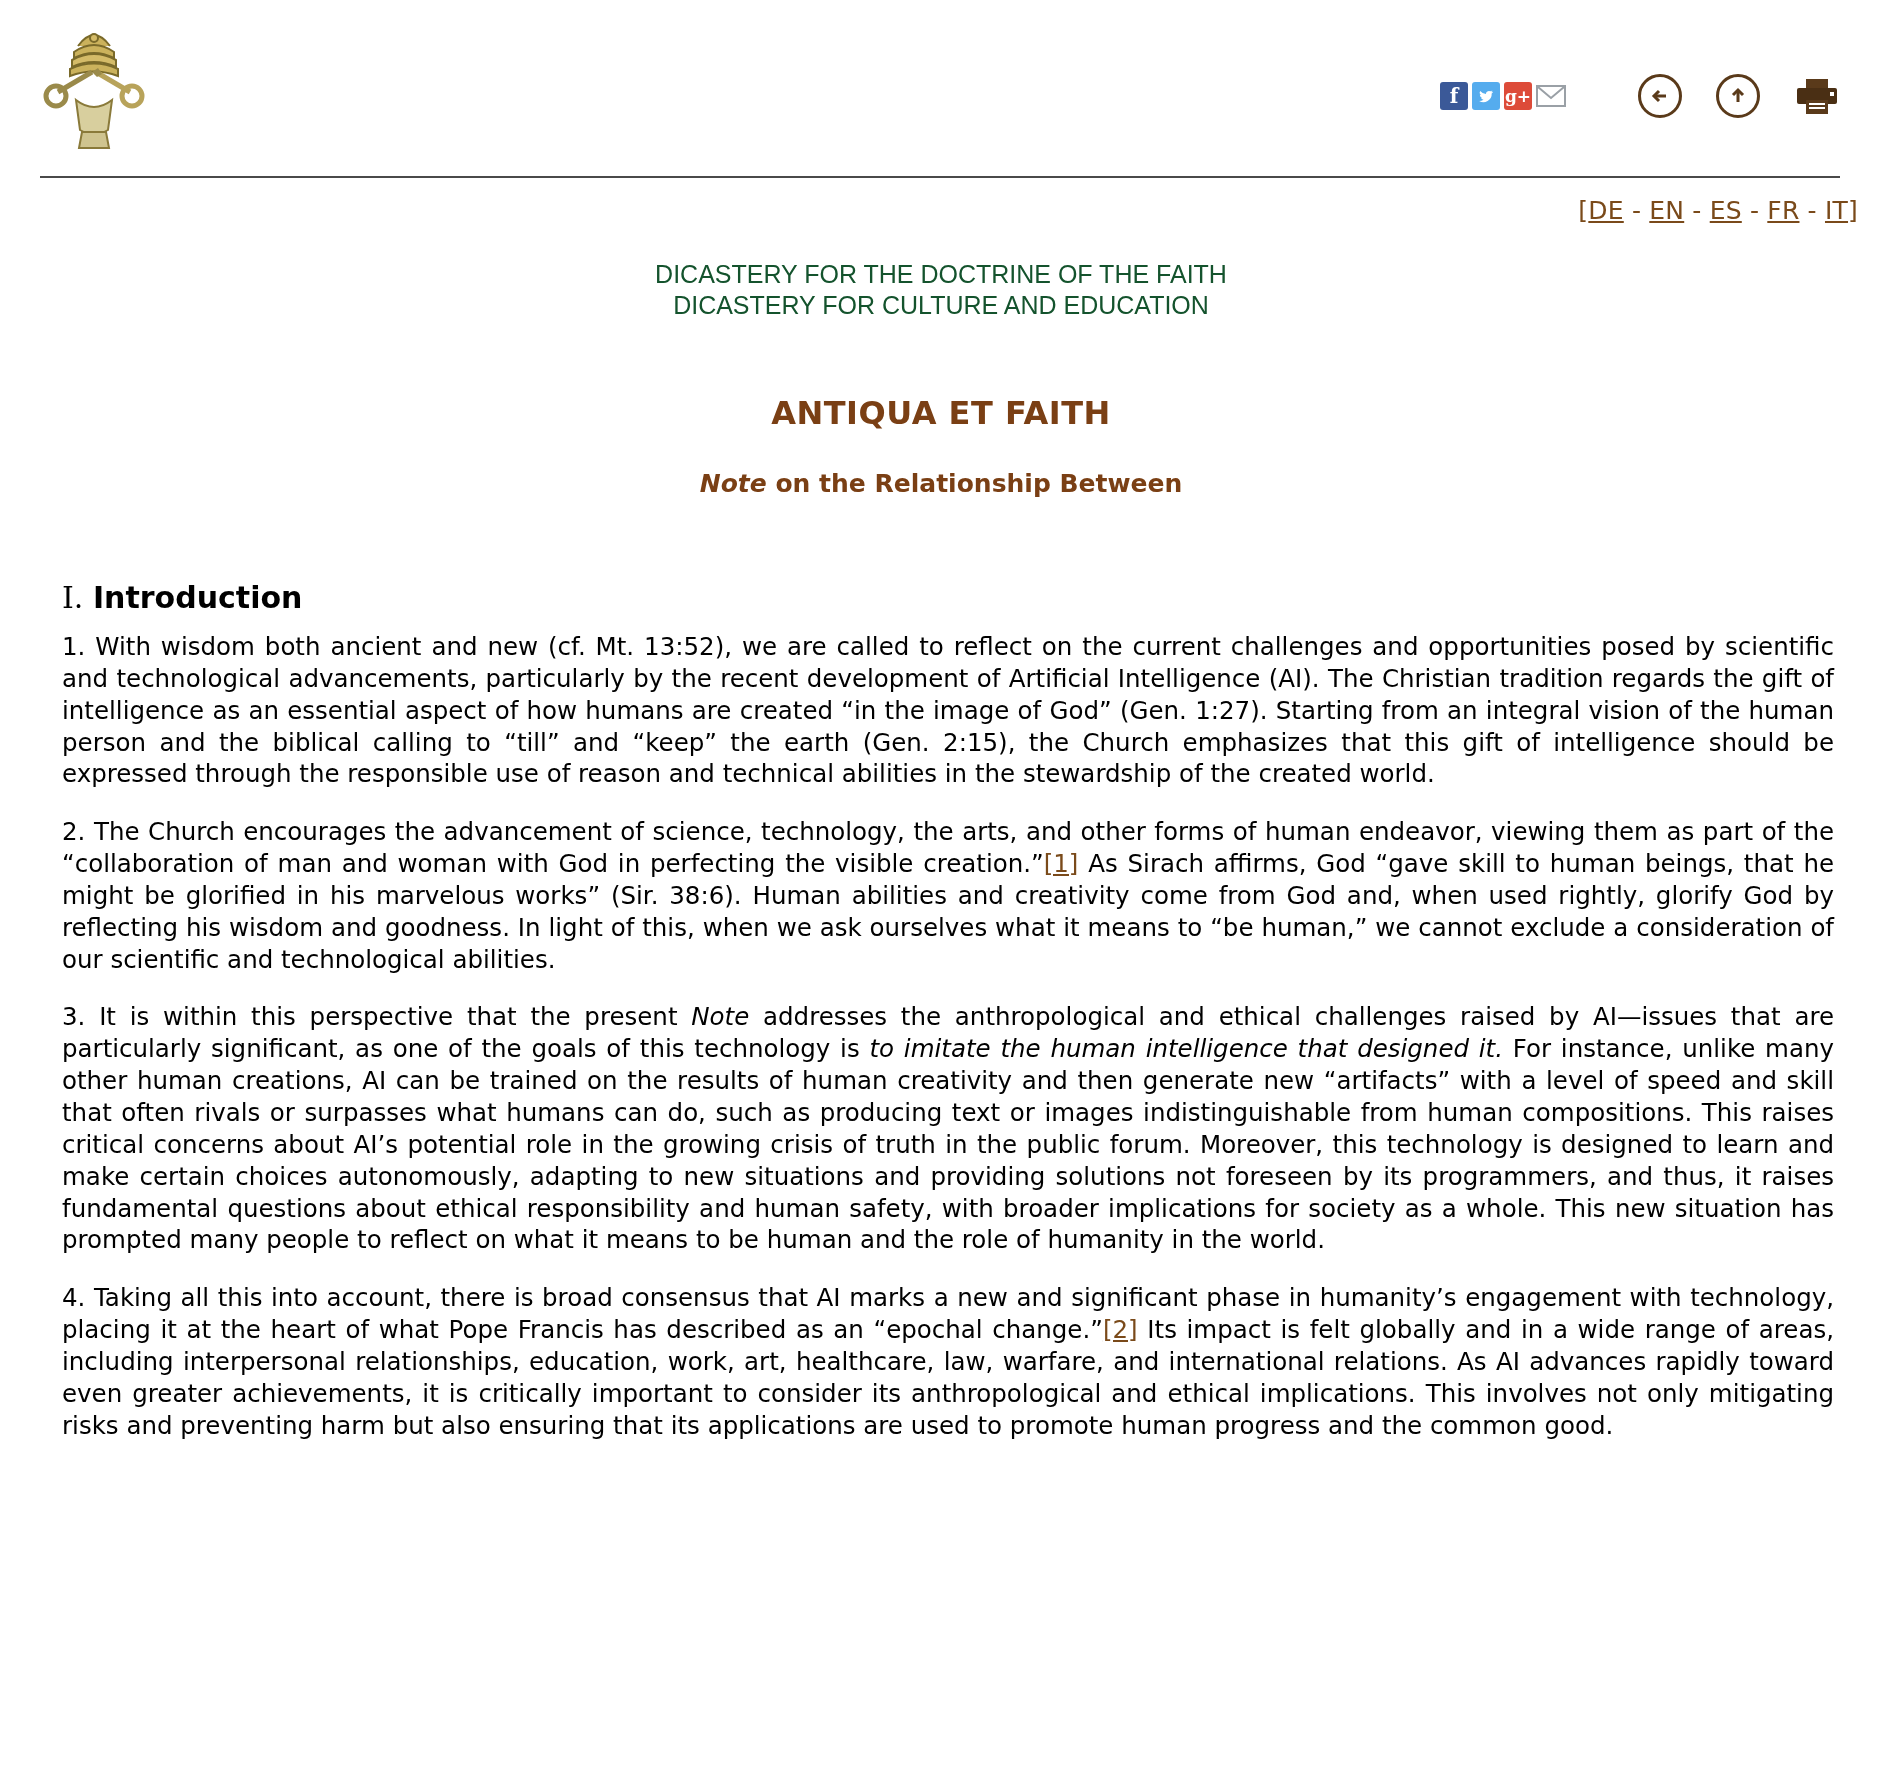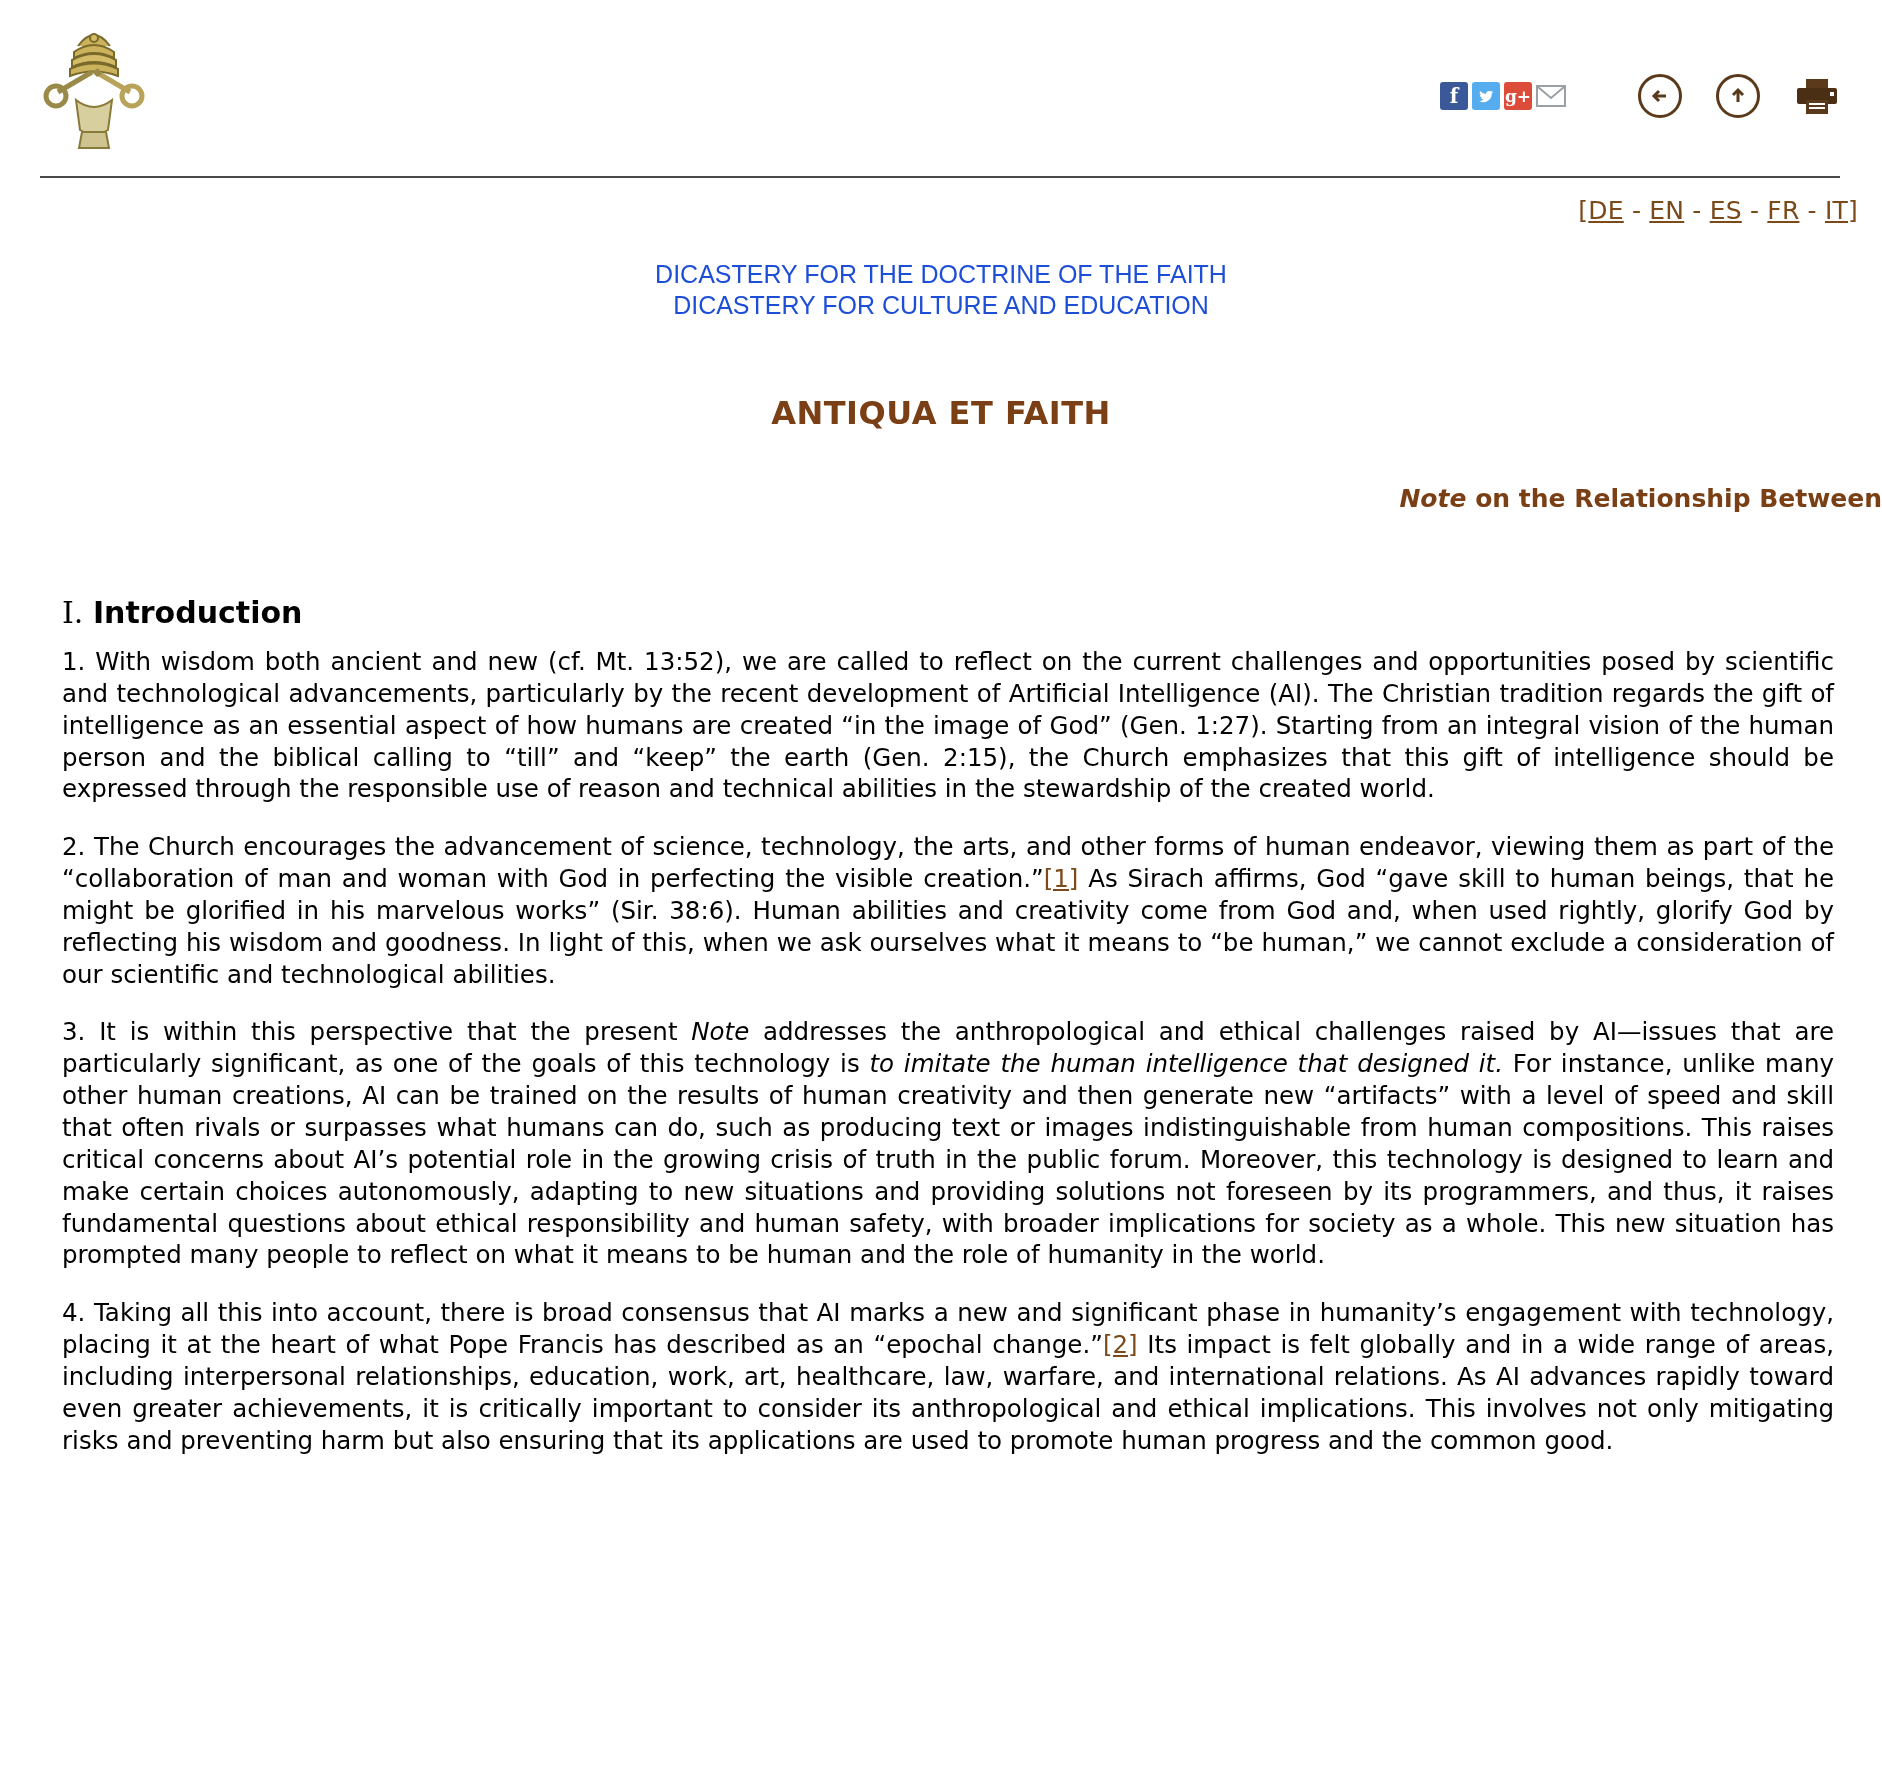--- a/index.html
+++ b/index.html
@@ -106,42 +106,42 @@
   }
   .lang-row a {
     color: #7a4a1a;
     text-decoration: underline;
   }
   .lang-row .sep { text-decoration: none; }
 
   
   .dicastery {
     text-align: center;
-    color: #1d4ed8;
+    color: #14532d;
     font-size: 25px;
     line-height: 1.22;
     margin-top: 34px;
     font-family: "Liberation Sans", sans-serif;
   }
   .doc-title {
     text-align: center;
     color: #7a3f14;
     font-weight: bold;
     font-size: 32px;
     letter-spacing: 0.5px;
     margin-top: 74px;
     font-family: "DejaVu Sans", sans-serif;
   }
   .doc-subtitle {
-    text-align: right;
+    text-align: center;
     color: #7a3f14;
     font-weight: bold;
     font-size: 25px;
     line-height: 1.28;
-    margin-top: 51px;
+    margin-top: 36px;
   }
   .doc-subtitle .it { font-style: italic; }
 
   
   .content {
     padding: 0 48px 0 62px;
   }
   .section-head {
     font-size: 30px;
     margin-top: 80px;

